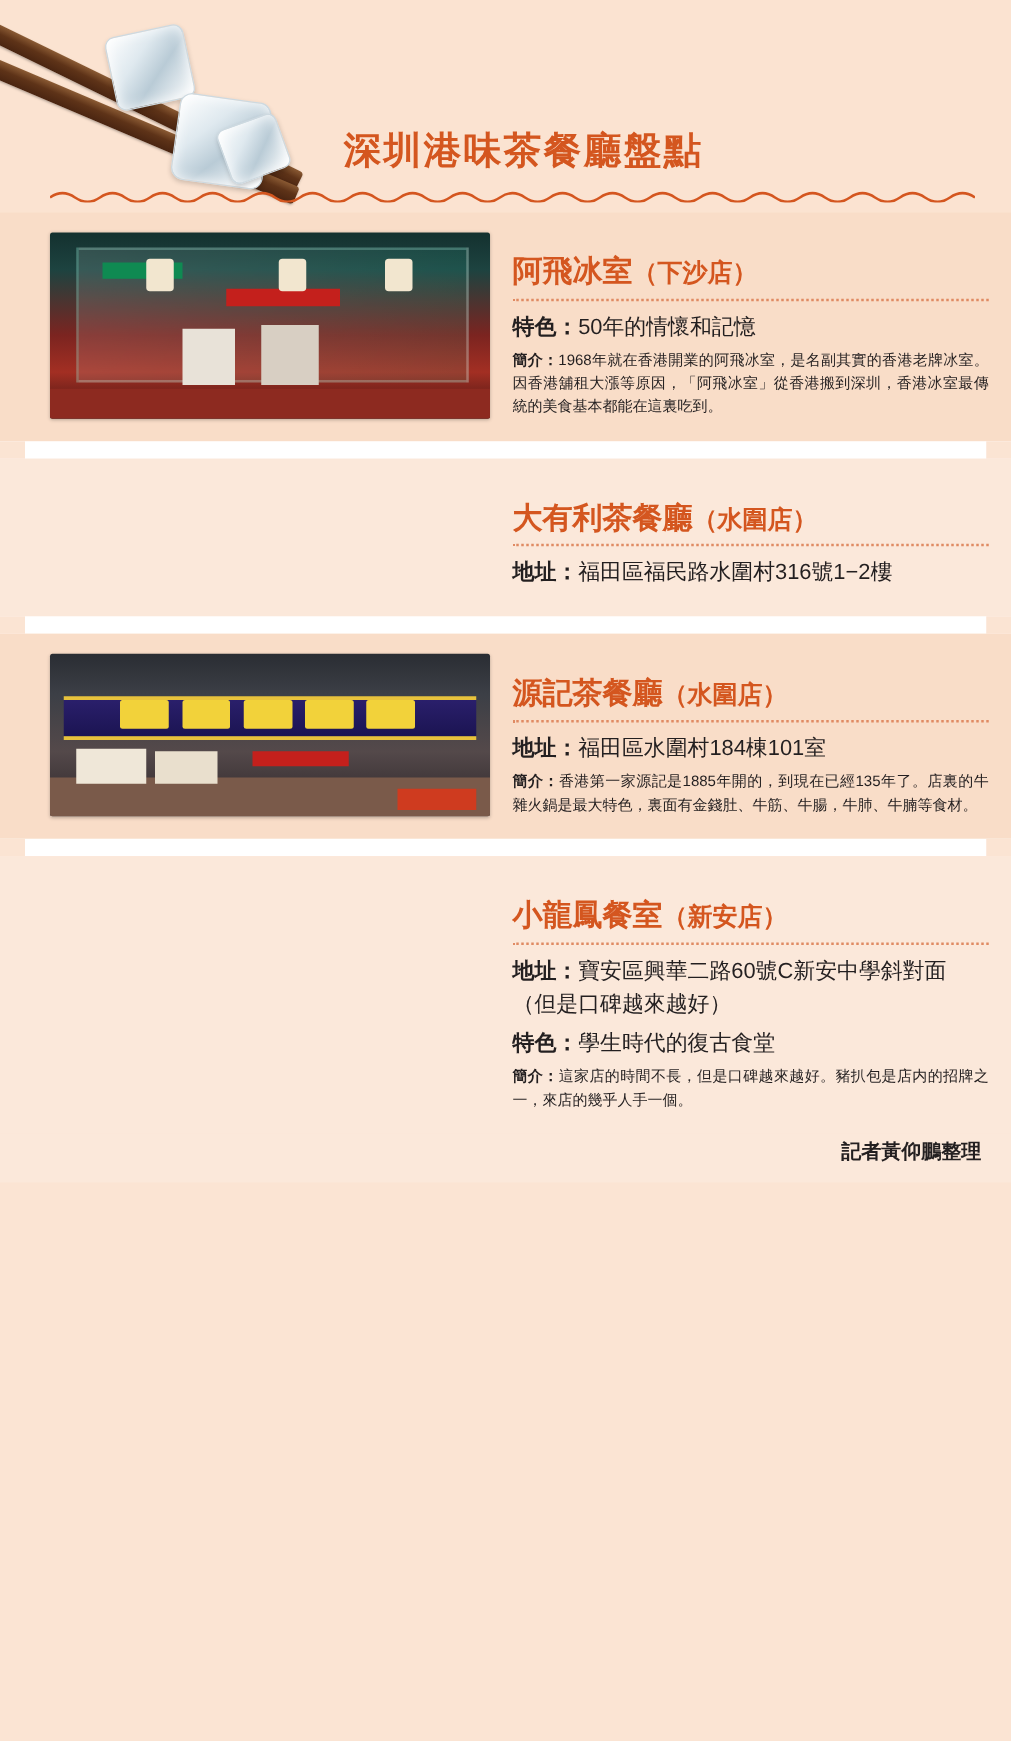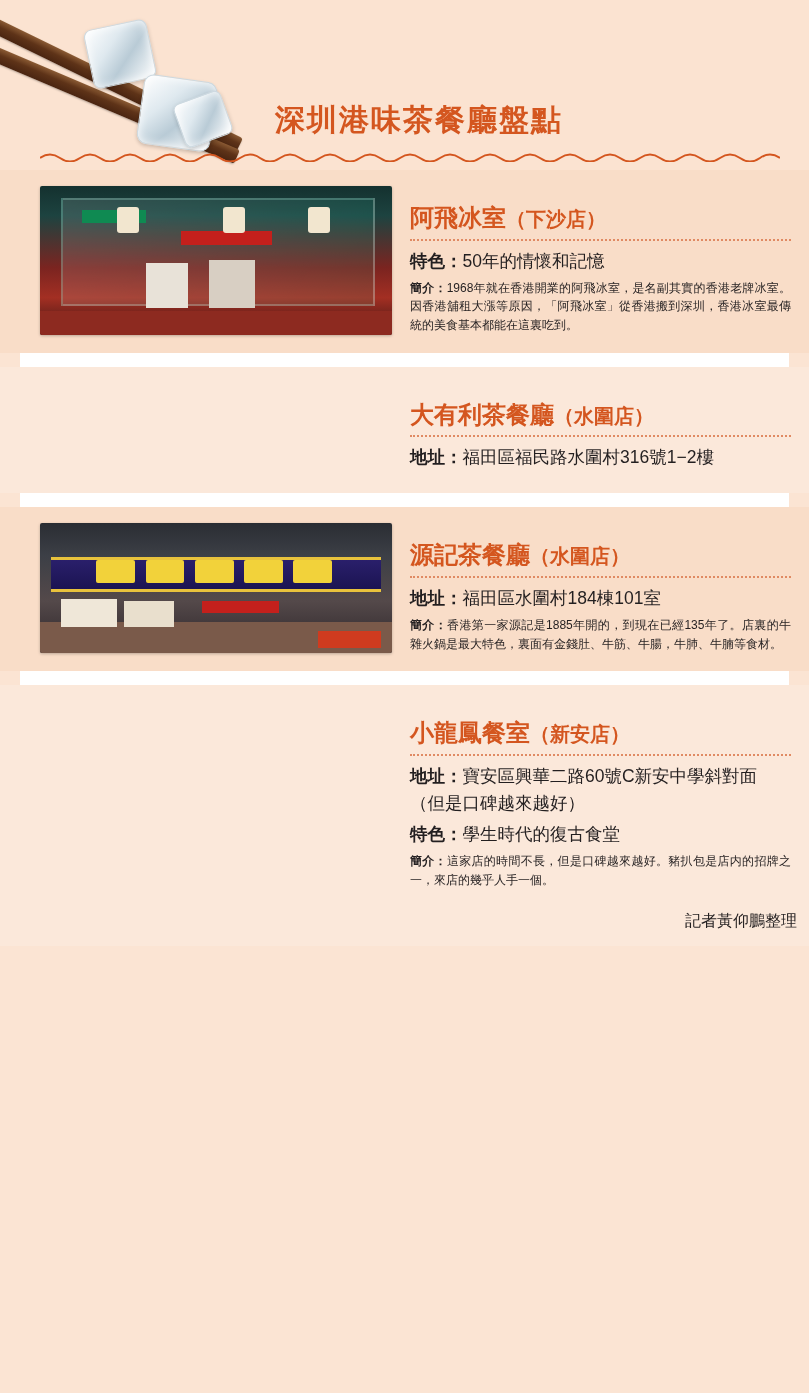--- a/index.html
+++ b/index.html
@@ -102,22 +102,22 @@
     margin:0 0 4px 0;
   }
   .row .lbl{font-weight:bold;}
   .desc{
     font-size:12px;color:#231f20;line-height:1.55;
     text-align:justify;
   }
   .desc .lbl{font-weight:bold;}
   .credit{
     text-align:right;
-    font-size:16px;font-weight:normal;color:#231f20;
-    padding:4px 12px 14px 0;
+    font-size:16px;font-weight:bold;color:#231f20;
+    padding:4px 24px 14px 0;
     background:#fbe8da;
   }
   
   .ph1{background:linear-gradient(180deg,#14312f 0%,#1d4340 20%,#7b2420 55%,#a32f23 75%,#3a1412 100%);}
   .ph1 .glass{position:absolute;left:6%;top:8%;width:88%;height:70%;background:linear-gradient(120deg,rgba(255,255,255,.12),rgba(0,255,200,.08));border:2px solid rgba(200,255,240,.25);}
   .ph1 .sign{position:absolute;left:12%;top:16%;width:18%;height:9%;background:#0f8a52;}
   .ph1 .sign2{position:absolute;left:40%;top:30%;width:26%;height:10%;background:#c4201c;}
   .ph1 .lamp{position:absolute;top:14%;width:22px;height:26px;background:#f2e6cf;border-radius:3px;}
   .ph1 .p1{position:absolute;left:30%;top:52%;width:12%;height:30%;background:#e8e2d8;}
   .ph1 .p2{position:absolute;left:48%;top:50%;width:13%;height:32%;background:#d8cfc3;}

